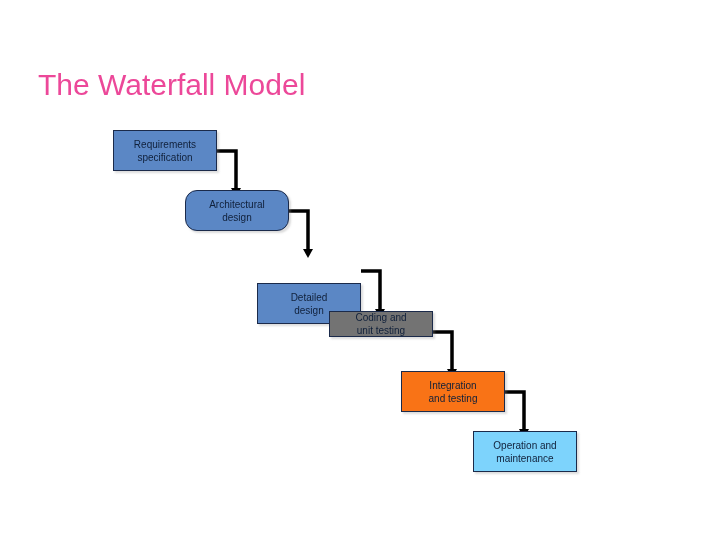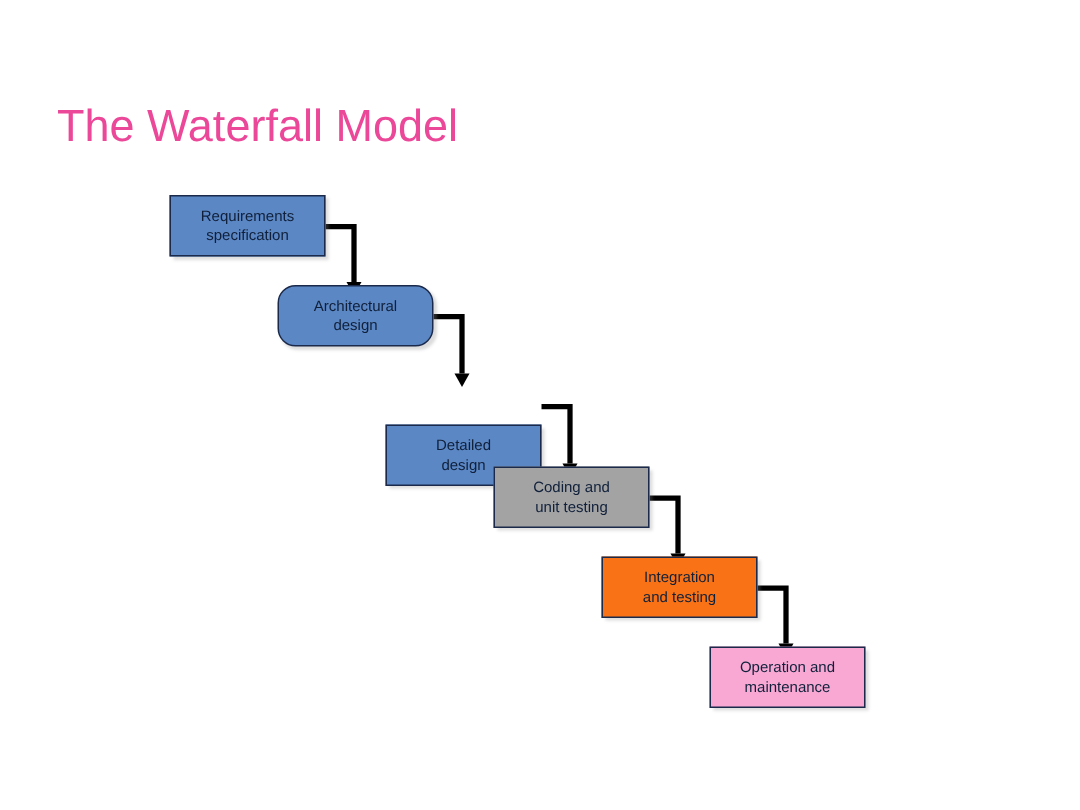--- a/index.html
+++ b/index.html
@@ -102,27 +102,27 @@
 specification</span>
       </div>
       <div class="stage-box" style="left: 185px; top: 186px; width: 104px; height: 41px; background: rgb(91, 135, 197); border-color: rgb(27, 42, 74); color: rgb(16, 32, 58); border-radius: 12px;">
         <span class="stage-label">Architectural
 design</span>
       </div>
       <div class="stage-box" style="left: 257px; top: 247px; width: 104px; height: 41px; background: rgb(91, 135, 197); border-color: rgb(27, 42, 74); color: rgb(16, 32, 58); margin-top: 32px;">
         <span class="stage-label">Detailed
 design</span>
       </div>
-      <div class="stage-box" style="left: 329px; top: 307px; width: 104px; height: 41px; background: #a3a3a3; border-color: rgb(27, 42, 74); color: rgb(16, 32, 58);">
+      <div class="stage-box" style="left: 329px; top: 307px; width: 104px; height: 26px; background: #737373; border-color: rgb(27, 42, 74); color: rgb(16, 32, 58);">
         <span class="stage-label">Coding and
 unit testing</span>
       </div>
       <div class="stage-box" style="left: 401px; top: 367px; width: 104px; height: 41px; background: #f97316; border-color: rgb(27, 42, 74); color: rgb(16, 32, 58);">
         <span class="stage-label">Integration
 and testing</span>
       </div>
-      <div class="stage-box" style="left: 473px; top: 427px; width: 104px; height: 41px; background: #f9a8d4; border-color: rgb(27, 42, 74); color: rgb(16, 32, 58);">
+      <div class="stage-box" style="left: 473px; top: 427px; width: 104px; height: 41px; background: #7dd3fc; border-color: rgb(27, 42, 74); color: rgb(16, 32, 58);">
         <span class="stage-label">Operation and
 maintenance</span>
       </div>
     </div>
 
 </div>
 
 </body></html>

